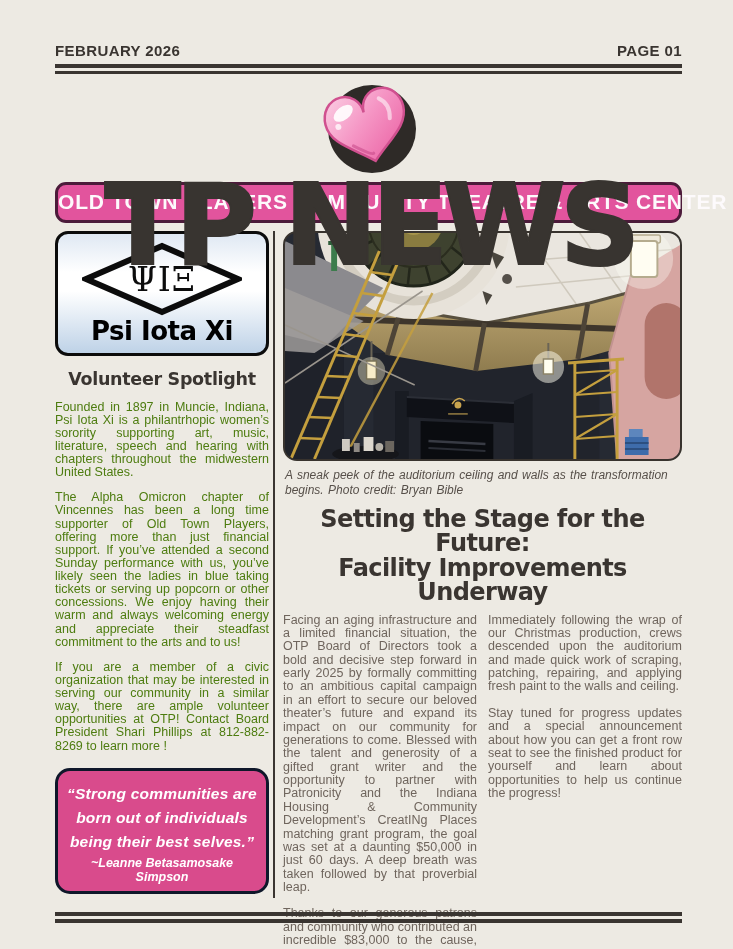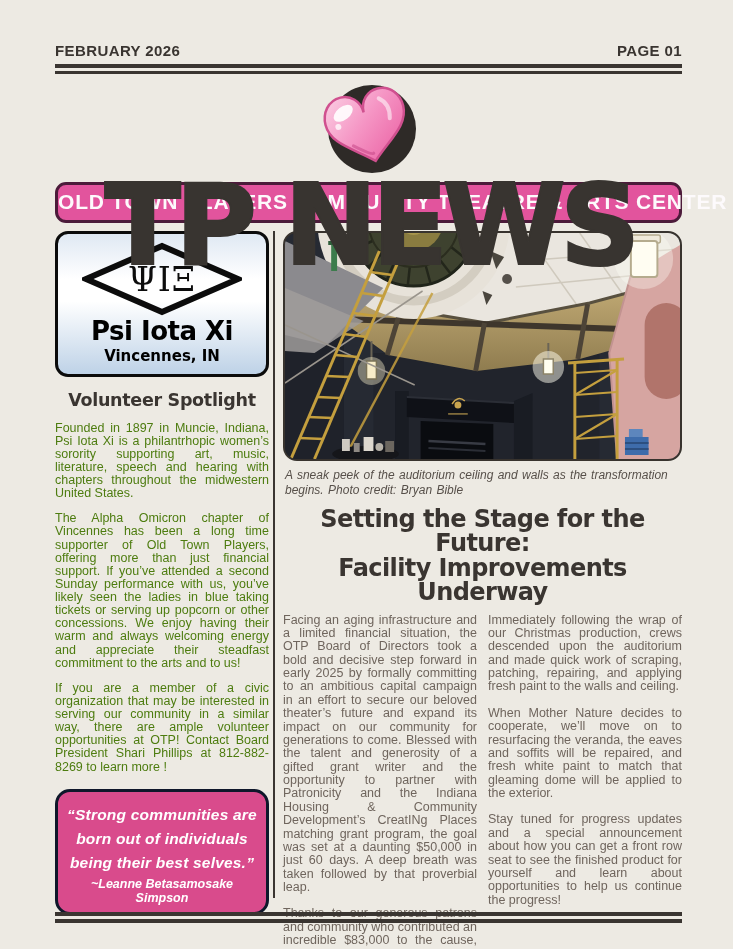--- a/index.html
+++ b/index.html
@@ -109,21 +109,20 @@
 
   <div class="main">
 
     <div class="sidebar">
       <div class="logo-card">
         <svg viewBox="0 0 160 74" width="160" height="74" aria-hidden="true" style="display:block;margin:0 auto;">
           <polygon points="80,4 156,37 80,70 4,37" fill="none" stroke="#0c0c0c" stroke-width="6"></polygon>
           <text x="80" y="49" text-anchor="middle" font-family="DejaVu Serif, serif" font-size="33" fill="#0c0c0c" letter-spacing="1">ΨΙΞ</text>
         </svg>
         <div class="logo-name">Psi Iota Xi</div>
-        <div class="logo-loc">Vincennes, IN</div>
       </div>
 
       <div class="spotlight">Volunteer Spotlight</div>
 
       <p class="body">Founded in 1897 in Muncie, Indiana, Psi Iota Xi is a philantrhopic women’s sorority supporting art, music, literature, speech and hearing with chapters throughout the midwestern United States.</p>
       <p class="body">The Alpha Omicron chapter of Vincennes has been a long time supporter of Old Town Players, offering more than just financial support.  If you’ve attended a second Sunday performance with us, you’ve likely seen the ladies in blue taking tickets or serving up popcorn or other concessions. We enjoy having their warm and always welcoming  energy and appreciate their steadfast commitment to the arts and to us!</p>
       <p class="body">If you are a member of a civic organization that may be interested in serving our community in a similar way, there are ample volunteer opportunities at OTP!  Contact Board President Shari Phillips at 812-882-8269 to learn more !</p>
 
       <div class="quote-card">
         <div class="quote-text">“Strong communities are born out of individuals being their best selves.”</div>
@@ -280,21 +279,20 @@
         <div>Facility Improvements Underway</div>
       </div>
 
       <div class="art-cols">
         <div class="art-col">
           <p>Facing an aging infrastructure and a limited financial situation, the OTP Board of Directors took a bold and decisive step forward in early 2025 by formally committing to an ambitious capital campaign in an effort to secure our beloved theater’s future and expand its impact on our community for generations to come. Blessed with the talent and generosity of a gifted grant writer and the opportunity to partner with Patronicity and the Indiana Housing &amp; Community Development’s CreatINg Places matching grant program, the goal was set at a daunting $50,000 in just 60 days. A deep breath was taken followed by that proverbial leap.</p>
           <p>Thanks to our generous patrons and community who contributed an incredible $83,000 to the cause, we crushed our fundraising goal, resulting in a match of $50,000 from the IHCDA.</p>
         </div>
         <div class="art-col">
           <p>Immediately following the wrap of our Christmas production, crews descended upon the auditorium and made quick work of scraping, patching, repairing, and applying fresh paint to the walls and ceiling.</p>
-          <p>When Mother Nature decides to cooperate, we’ll move on to resurfacing the veranda, the eaves and soffits will be repaired, and fresh white paint to match that gleaming dome will be applied to the exterior.</p>
           <p>Stay tuned for progress updates and a special announcement about how you can get a front row seat to see the finished product for yourself and learn about opportunities to help us continue the progress!</p>
         </div>
       </div>
     </div>
   </div>
 
   <div class="footer-rule">
     <div class="l1"></div>
     <div class="l2"></div>
   </div>

